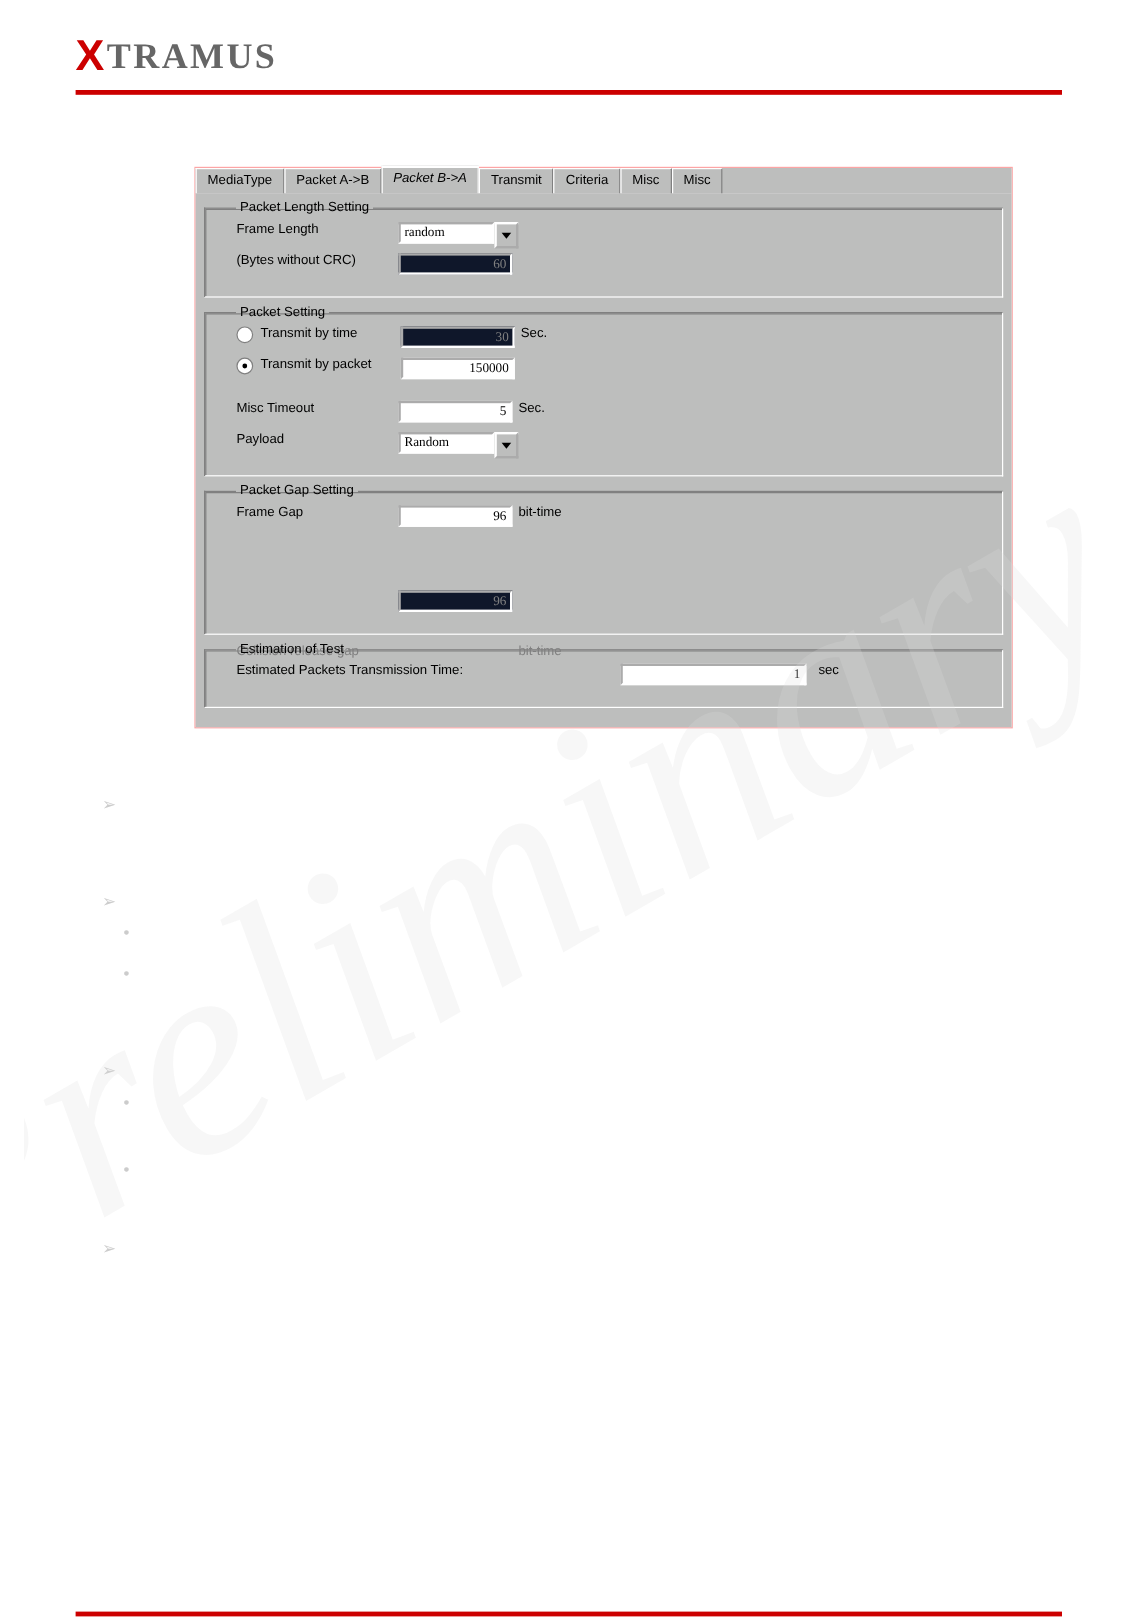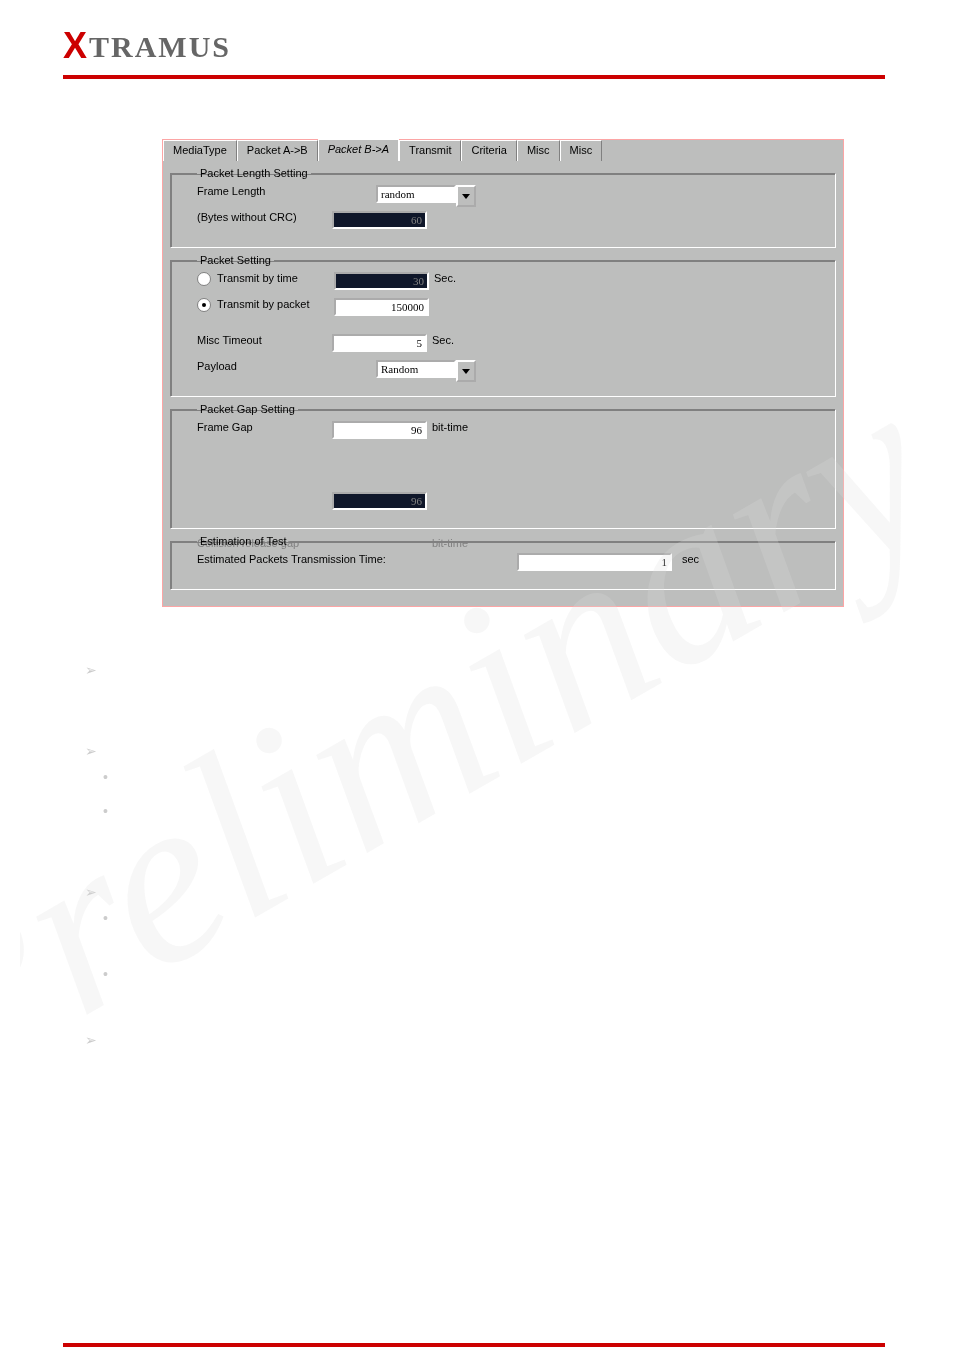--- a/index.html
+++ b/index.html
@@ -13,21 +13,21 @@
   .tabs { background:#BDBEBD; font:11px Tahoma,Arial; display:flex; height:21px; }
   .tabs span { border:1px solid #fff; border-right-color:#808080; border-bottom:none; padding:3px 9px; background:#BDBEBD; }
   .tabs span.on { border:1px solid #fff; border-top:2px solid #fff; border-bottom:none; background:#BDBEBD; margin-top:-2px;font-style:italic; }
   .panel { background:#BDBEBD; padding:6px 7px 10px 7px; font:11px Tahoma,Arial; color:#000; }
   fieldset { border:1px solid #fff; border-top-color:#808080; border-left-color:#808080; box-shadow:inset 1px 1px #808080; margin:0 0 6px 0; padding:6px 10px 10px 26px; }
   fieldset legend { padding:0 3px; }
   .row { display:flex; align-items:flex-start; height:26px; }
   .lab { width:135px; }
   .win-in { width:95px; height:18px; font:11px Tahoma; text-align:right; padding:1px 3px; border:2px inset #fff; background:#fff; box-sizing:border-box; }
   .win-in.dis { background:#0f172a; color:#808080; }
-  .sel { display:inline-flex;margin-left:44px; }
+  .sel { display:inline-flex; }
   .sel .win-in { text-align:left; width:80px; }
   .sel .btn { width:16px; height:18px; border:2px outset #fff; background:#BDBEBD; display:flex; align-items:center; justify-content:center; }
   .tri { width:0; height:0; border-left:4px solid transparent; border-right:4px solid transparent; border-top:5px solid #000; }
   .rad { width:12px; height:12px; border:1px solid #808080; border-radius:50%; background:#fff; display:inline-flex; align-items:center; justify-content:center; margin-right:6px; }
   .rad .dot { width:4px; height:4px; background:#000; border-radius:50%; }
   .unit { margin-left:5px; }
   .dim { color:#808080;margin-top:45px; }
   .est .win-in { width:155px; margin-left:80px; }
   .est .unit { margin-left:10px; }
   .bullets { margin:55px 0 0 85px; color:#ccc; font-size:14px; }

